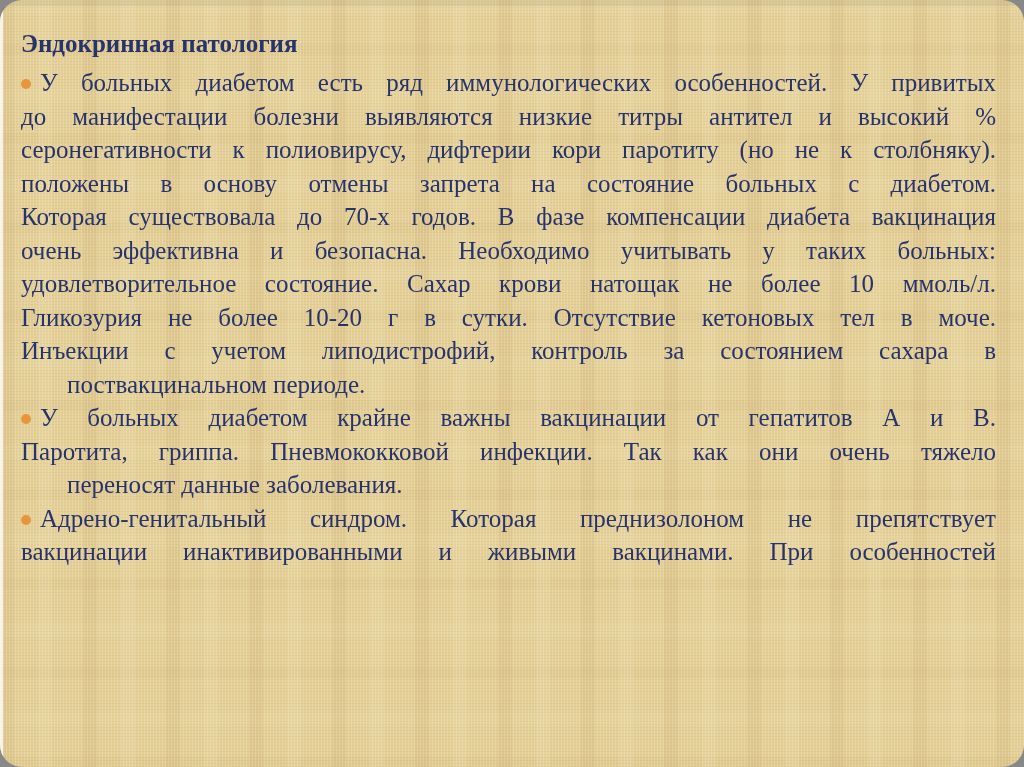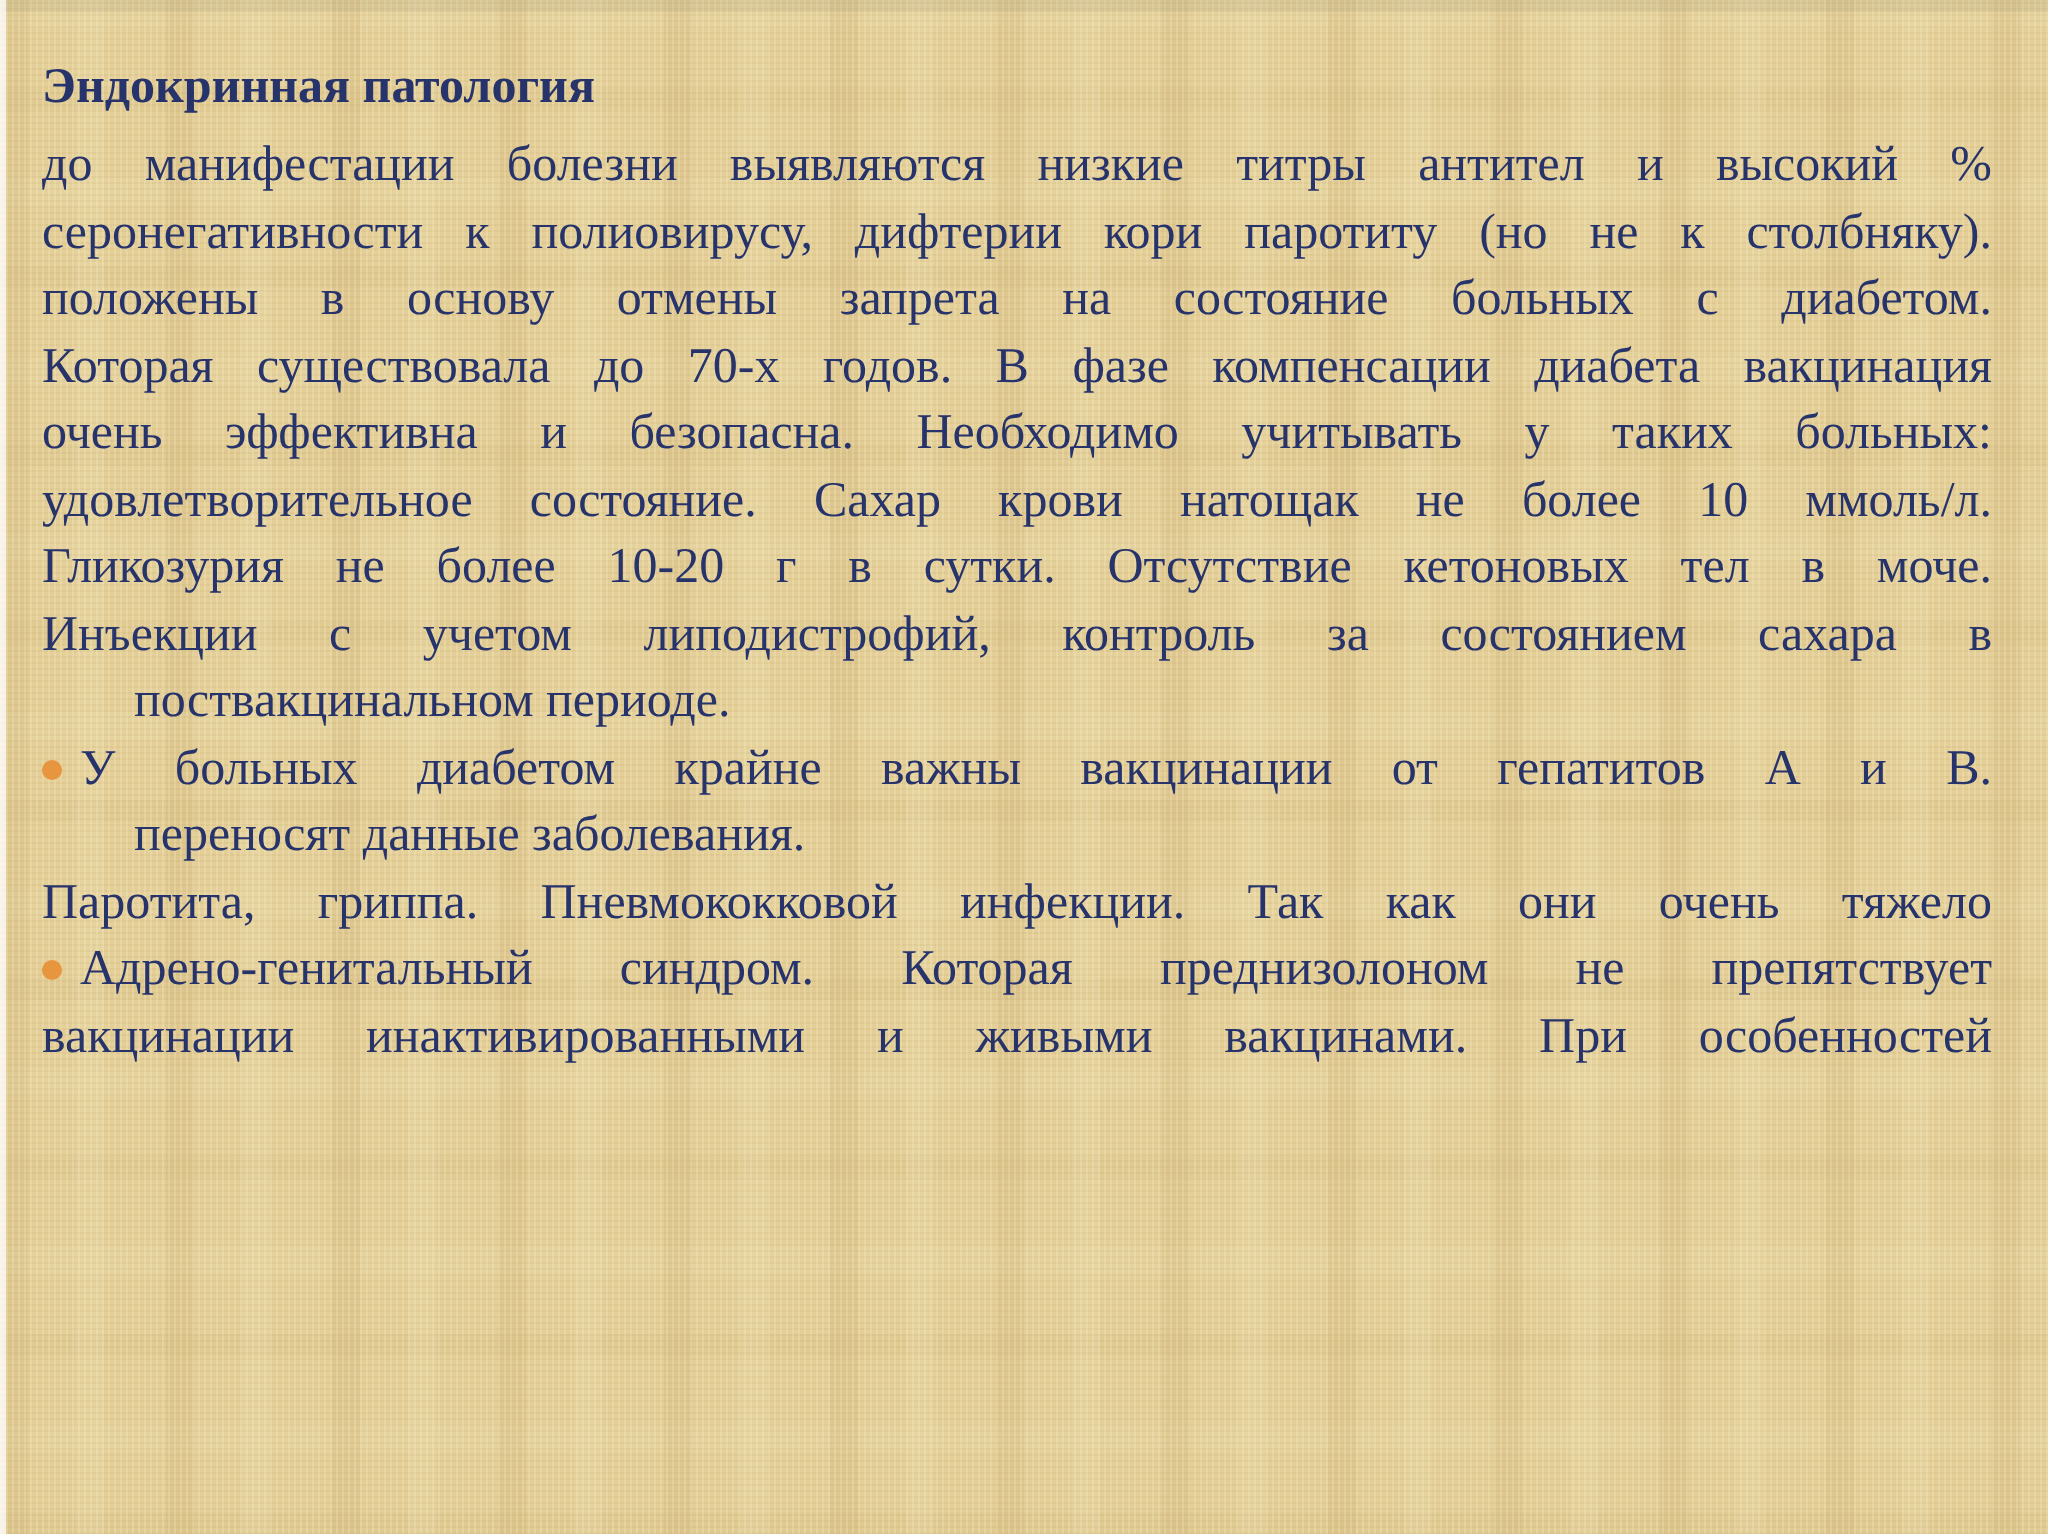--- a/index.html
+++ b/index.html
@@ -13,20 +13,21 @@
     height: 767px;
     overflow: hidden;
     background-color: #e3cf97;
     background-image:
       repeating-linear-gradient(90deg, rgba(255,248,220,0.20) 0 1px, rgba(0,0,0,0) 1px 3px),
       repeating-linear-gradient(0deg, rgba(186,152,92,0.12) 0 1px, rgba(0,0,0,0) 1px 3px),
       repeating-linear-gradient(90deg, rgba(201,170,112,0.20) 0 14px, rgba(0,0,0,0) 14px 38px, rgba(240,226,180,0.22) 38px 52px, rgba(0,0,0,0) 52px 83px),
       repeating-linear-gradient(0deg, rgba(207,179,120,0.16) 0 11px, rgba(0,0,0,0) 11px 41px, rgba(238,224,178,0.18) 41px 55px, rgba(0,0,0,0) 55px 89px);
     font-family: "Liberation Serif", "DejaVu Serif", serif;
     color: #27336b;
+    border-radius: 22px;
   }
   .edge-left {
     position: absolute;
     left: 0; top: 0; bottom: 0;
     width: 3px;
     background: rgba(255,255,255,0.78);
   }
   .edge-top {
     position: absolute;
     left: 0; right: 0; top: 0;
@@ -72,35 +73,36 @@
 
 <div class="slide">
   <div class="edge-top"></div>
   <div class="edge-left"></div>
 
   <div class="text-block">
 
     <div class="title">Эндокринная патология</div>
 
     <div class="paragraph">
+      <div class="line"><span class="dot"></span><span>У больных диабетом есть ряд иммунологических особенностей. У привитых</span></div>
       <div class="line">до манифестации болезни выявляются низкие титры антител и высокий %</div>
       <div class="line">серонегативности к полиовирусу, дифтерии кори паротиту (но не к столбняку).</div>
       <div class="line">положены в основу отмены запрета на состояние больных с диабетом.</div>
       <div class="line">Которая существовала до 70-х годов. В фазе компенсации диабета вакцинация</div>
       <div class="line">очень эффективна и безопасна. Необходимо учитывать у таких больных:</div>
       <div class="line">удовлетворительное состояние. Сахар крови натощак не более 10 ммоль/л.</div>
       <div class="line">Гликозурия не более 10-20 г в сутки. Отсутствие кетоновых тел в моче.</div>
       <div class="line">Инъекции с учетом липодистрофий, контроль за состоянием сахара в</div>
       <div class="line last">поствакцинальном периоде.</div>
     </div>
 
     <div class="paragraph">
       <div class="line"><span class="dot"></span><span>У больных диабетом крайне важны вакцинации от гепатитов А и В.</span></div>
+      <div class="line">Паротита, гриппа. Пневмококковой инфекции. Так как они очень тяжело</div>
       <div class="line last">переносят данные заболевания.</div>
-      <div class="line">Паротита, гриппа. Пневмококковой инфекции. Так как они очень тяжело</div>
     </div>
 
     <div class="paragraph">
       <div class="line"><span class="dot"></span><span>Адрено-генитальный синдром. Которая преднизолоном не препятствует</span></div>
       <div class="line">вакцинации инактивированными и живыми вакцинами. При особенностей</div>
     </div>
 
   </div>
 </div>
 

